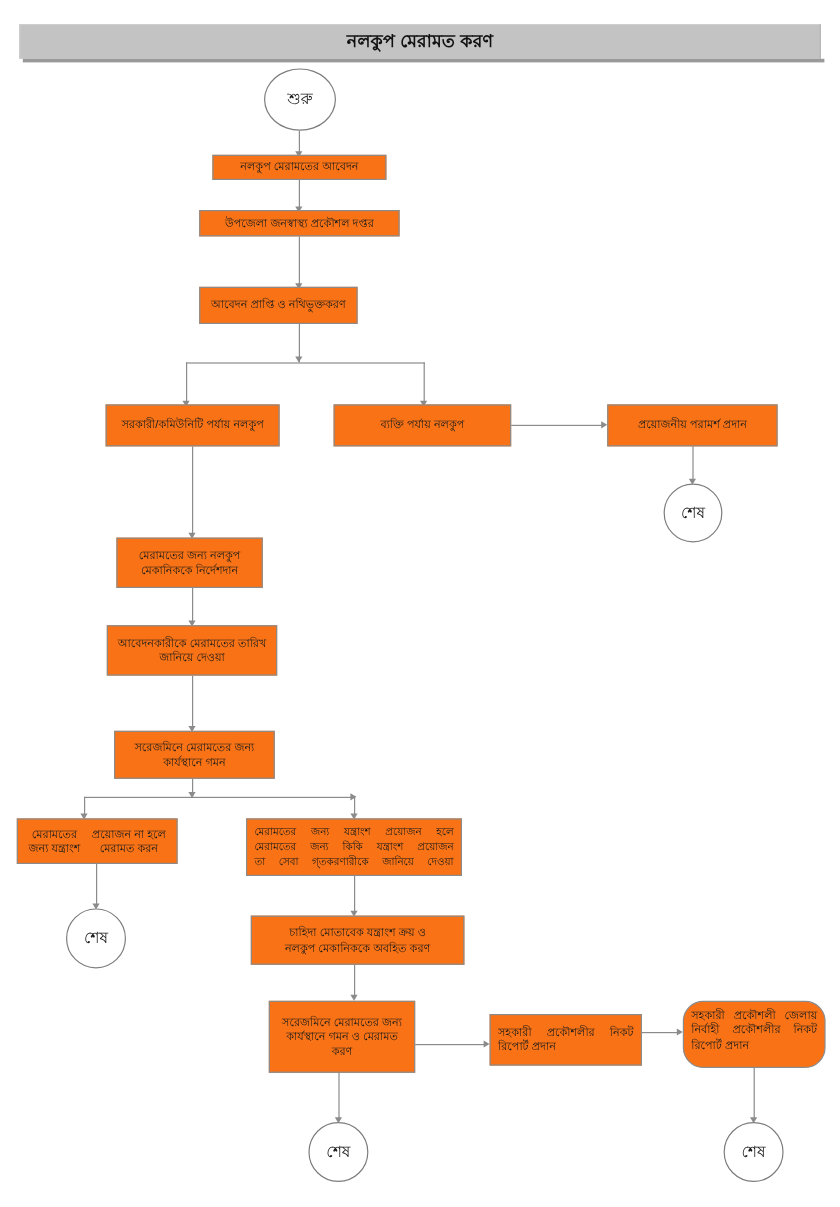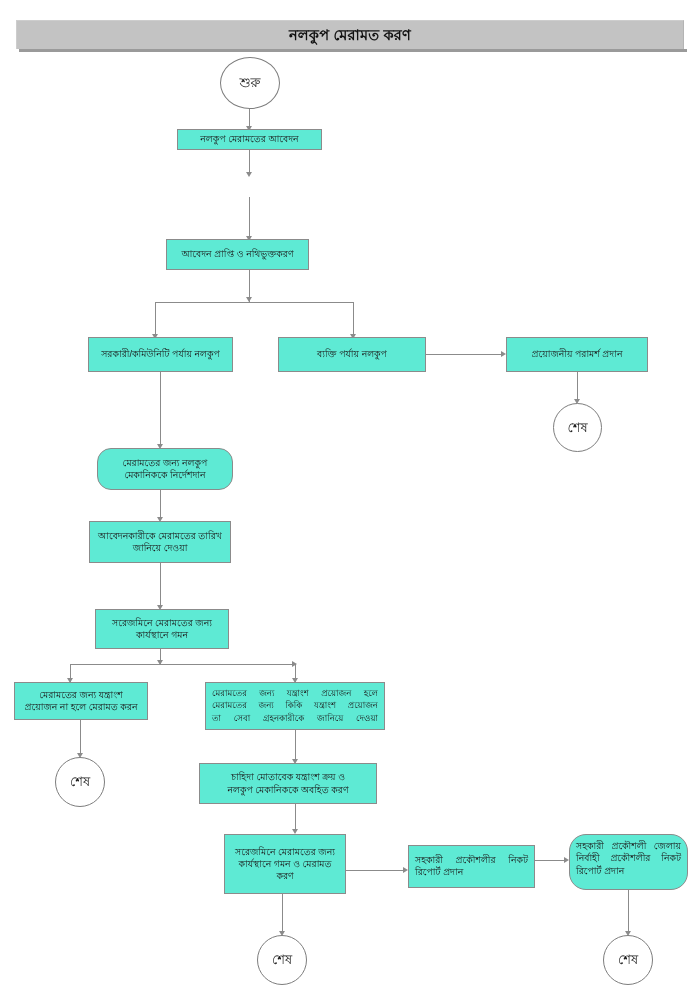--- a/index.html
+++ b/index.html
@@ -57,21 +57,21 @@
     box-sizing: border-box;
     display: flex;
     align-items: center;
     justify-content: center;
     text-align: center;
     color: #1a1a1a;
     line-height: 1.32;
   }
   .box {
     border: 1px solid #8b8b8b;
-    background: #5eead4;
+    background: #f97316;
     font-size: 9.3px;
     padding: 2px 4px;
   }
   .box.justified {
     text-align: justify;
     text-align-last: justify;
     display: block;
     padding: 4px 6px;
   }
   .oval {
@@ -120,25 +120,28 @@
   <div class="ln vline" style="left:249px; top:97px; height:19px;"></div>
   <div class="arrow-down" style="left:246px; top:114px;"></div>
 
   <div class="node box" style="left:177px; top:117px; width:145px; height:21px;">
     <span>নলকুপ মেরামতের আবেদন</span>
   </div>
 
   <div class="ln vline" style="left:249px; top:138px; height:25px;"></div>
   <div class="arrow-down" style="left:246px; top:160px;"></div>
 
+  <div class="node box" style="left:166px; top:163px; width:167px; height:22px;">
+    <span>উপজেলা জনস্বাস্থ্য প্রকৌশল দপ্তর</span>
+  </div>
 
   <div class="ln vline" style="left:249px; top:185px; height:42px;"></div>
   <div class="arrow-down" style="left:246px; top:224px;"></div>
 
-  <div class="node box" style="left:166px; top:227px; width:143px; height:31px;">
+  <div class="node box" style="left:166px; top:227px; width:132px; height:31px;">
     <span>আবেদন প্রাপ্তি ও নথিভুক্তকরণ</span>
   </div>
 
   <div class="ln vline" style="left:249px; top:258px; height:32px;"></div>
   <div class="arrow-down" style="left:246px; top:285px;"></div>
   <div class="ln hline" style="left:155px; top:290px; width:199px;"></div>
   <div class="ln vline" style="left:155px; top:290px; height:35px;"></div>
   <div class="arrow-down" style="left:152px; top:322px;"></div>
   <div class="ln vline" style="left:353px; top:290px; height:35px;"></div>
   <div class="arrow-down" style="left:350px; top:322px;"></div>
@@ -161,21 +164,21 @@
   <div class="ln vline" style="left:577px; top:360px; height:30px;"></div>
   <div class="arrow-down" style="left:574px; top:387px;"></div>
 
   <div class="node oval" style="left:553px; top:391px; width:49px; height:49px;">
     <span>শেষ</span>
   </div>
 
   <div class="ln vline" style="left:160px; top:360px; height:75px;"></div>
   <div class="arrow-down" style="left:157px; top:432px;"></div>
 
-  <div class="node box" style="left:97px; top:436px; width:136px; height:42px; flex-direction:column;border-radius:14px;">
+  <div class="node box" style="left:97px; top:436px; width:122px; height:42px; flex-direction:column;">
     <span>মেরামতের জন্য নলকুপ</span>
     <span>মেকানিককে নির্দেশদান</span>
   </div>
 
   <div class="ln vline" style="left:160px; top:478px; height:30px;"></div>
   <div class="arrow-down" style="left:157px; top:505px;"></div>
 
   <div class="node box" style="left:89px; top:509px; width:142px; height:42px; flex-direction:column;">
     <span>আবেদনকারীকে মেরামতের তারিখ</span>
     <span>জানিয়ে দেওয়া</span>
@@ -191,42 +194,42 @@
 
   <div class="ln vline" style="left:160px; top:637px; height:15px;"></div>
   <div class="arrow-down" style="left:157px; top:648px;"></div>
   <div class="ln hline" style="left:70px; top:652px; width:226px;"></div>
   <div class="ln vline" style="left:70px; top:652px; height:18px;"></div>
   <div class="arrow-down" style="left:67px; top:666px;"></div>
   <div class="ln vline" style="left:295px; top:652px; height:18px;"></div>
   <div class="arrow-right" style="left:292px; top:649px;"></div>
   <div class="arrow-down" style="left:292px; top:666px;"></div>
 
-  <div class="node box" style="left:14px; top:670px; width:134px; height:38px; flex-direction:column;text-align:right;">
+  <div class="node box" style="left:14px; top:670px; width:134px; height:38px; ">
     <span>মেরামতের জন্য যন্ত্রাংশ</span>
     <span>প্রয়োজন না হলে মেরামত করন</span>
   </div>
 
   <div class="ln vline" style="left:80px; top:708px; height:36px;"></div>
   <div class="arrow-down" style="left:77px; top:741px;"></div>
 
   <div class="node oval" style="left:55px; top:745px; width:50px; height:50px;">
     <span>শেষ</span>
   </div>
 
   <div class="node box justified" style="left:205px; top:670px; width:180px; height:48px; font-size:8.6px; line-height:1.45;">
     <div>মেরামতের জন্য যন্ত্রাংশ প্রয়োজন হলে</div>
     <div>মেরামতের জন্য কিকি যন্ত্রাংশ প্রয়োজন</div>
-    <div>তা সেবা গ্রহনকারীকে জানিয়ে দেওয়া</div>
+    <div>তা সেবা গ্তকরণারীকে জানিয়ে দেওয়া</div>
   </div>
 
   <div class="ln vline" style="left:295px; top:718px; height:32px;"></div>
   <div class="arrow-down" style="left:292px; top:747px;"></div>
 
-  <div class="node box" style="left:199px; top:751px; width:178px; height:41px; flex-direction:column;">
+  <div class="node box" style="left:209px; top:751px; width:178px; height:41px; flex-direction:column;">
     <span>চাহিদা মোতাবেক যন্ত্রাংশ ক্রয় ও</span>
     <span>নলকুপ মেকানিককে অবহিত করণ</span>
   </div>
 
   <div class="ln vline" style="left:295px; top:792px; height:28px;"></div>
   <div class="arrow-down" style="left:292px; top:817px;"></div>
 
   <div class="node box" style="left:224px; top:822px; width:122px; height:60px; flex-direction:column;">
     <span>সরেজমিনে মেরামতের জন্য</span>
     <span>কার্যস্থানে গমন ও মেরামত</span>

